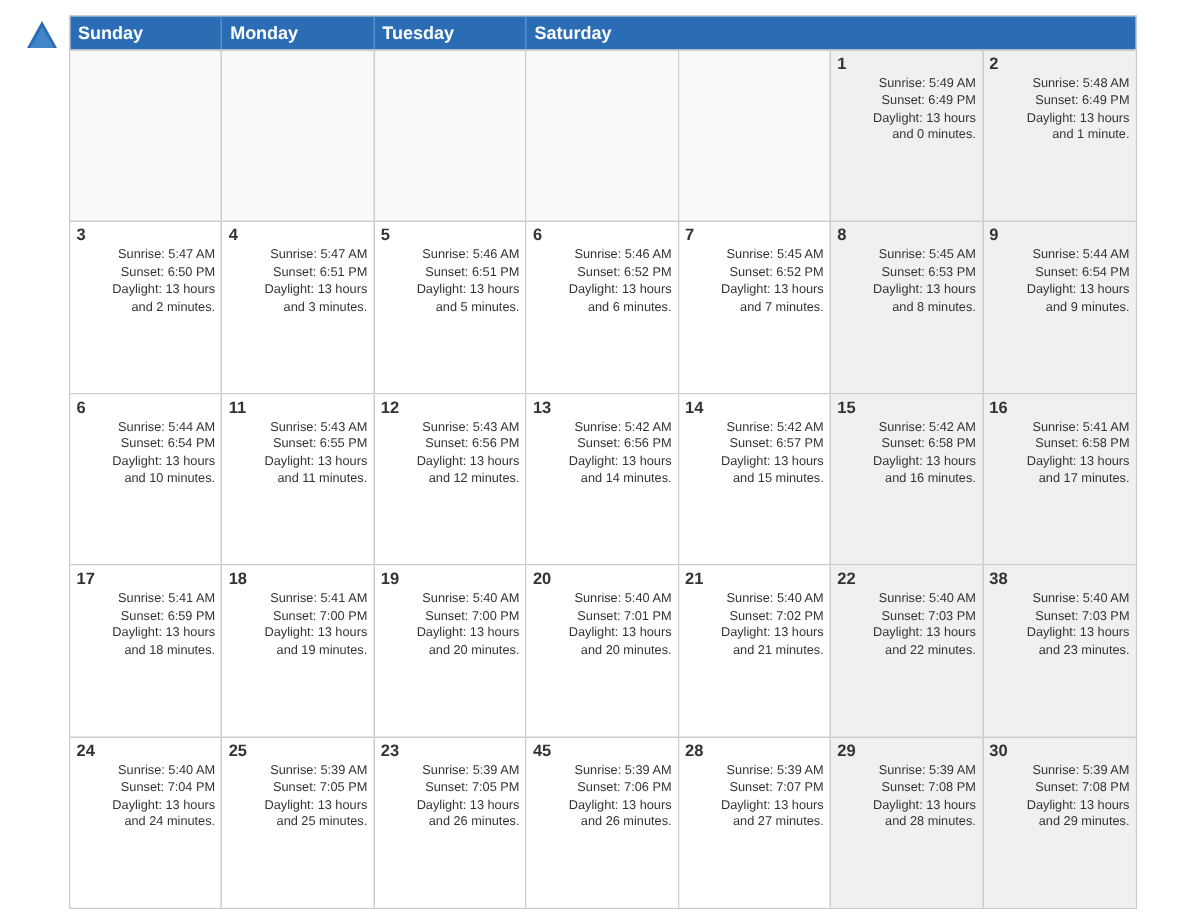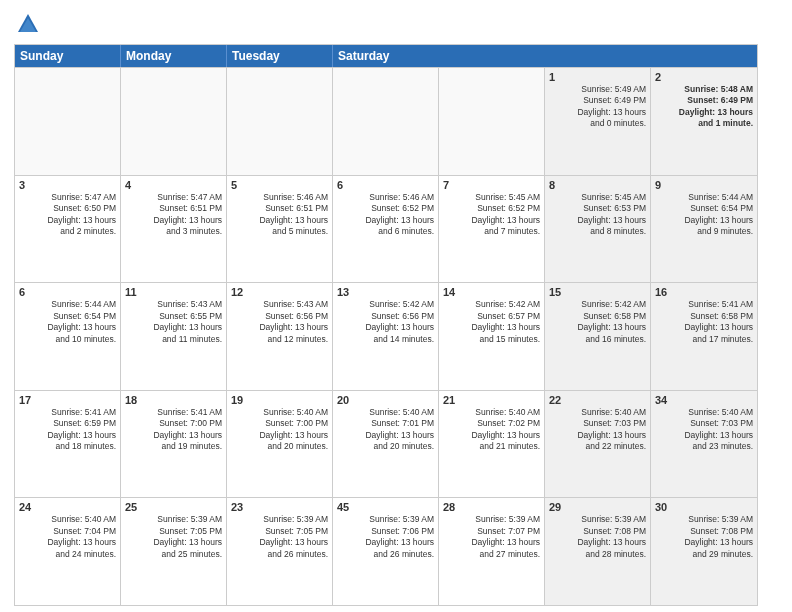--- a/index.html
+++ b/index.html
@@ -8,21 +8,21 @@
       background: #fff;
       width: 792px;
       height: 612px;
       overflow: hidden;
     }
     .page {
       width: 772px;
       height: 612px;
       padding: 10px 14px 6px 14px;
       display: flex;
-      flex-direction: column;
+      flex-direction: row;
     }
     .header {
       display: flex;
       justify-content: space-between;
       align-items: flex-start;
       margin-bottom: 6px;
     }
     .logo {
       display: flex;
       align-items: center;
@@ -154,21 +154,21 @@
           <div class="cal-cell empty"></div>
           <div class="cal-cell shaded">
             <div class="day-num">1</div>
             <div class="cell-text" style="white-space: pre-line;">Sunrise: 5:49 AM
 Sunset: 6:49 PM
 Daylight: 13 hours
 and 0 minutes.</div>
           </div>
           <div class="cal-cell shaded">
             <div class="day-num">2</div>
-            <div class="cell-text" style="white-space: pre-line; font-weight: bold;">Sunrise: 5:48 AM
+            <div class="cell-text" style="white-space: pre-line;">Sunrise: 5:48 AM
 Sunset: 6:49 PM
 Daylight: 13 hours
 and 1 minute.</div>
           </div>
         </div>
         <div class="cal-row">
           <div class="cal-cell">
             <div class="day-num">3</div>
             <div class="cell-text" style="white-space: pre-line;">Sunrise: 5:47 AM
 Sunset: 6:50 PM
@@ -306,21 +306,21 @@
 and 21 minutes.</div>
           </div>
           <div class="cal-cell shaded">
             <div class="day-num">22</div>
             <div class="cell-text" style="white-space: pre-line;">Sunrise: 5:40 AM
 Sunset: 7:03 PM
 Daylight: 13 hours
 and 22 minutes.</div>
           </div>
           <div class="cal-cell shaded">
-            <div class="day-num">34</div>
+            <div class="day-num">38</div>
             <div class="cell-text" style="white-space: pre-line;">Sunrise: 5:40 AM
 Sunset: 7:03 PM
 Daylight: 13 hours
 and 23 minutes.</div>
           </div>
         </div>
         <div class="cal-row">
           <div class="cal-cell">
             <div class="day-num">24</div>
             <div class="cell-text" style="white-space: pre-line;">Sunrise: 5:40 AM

